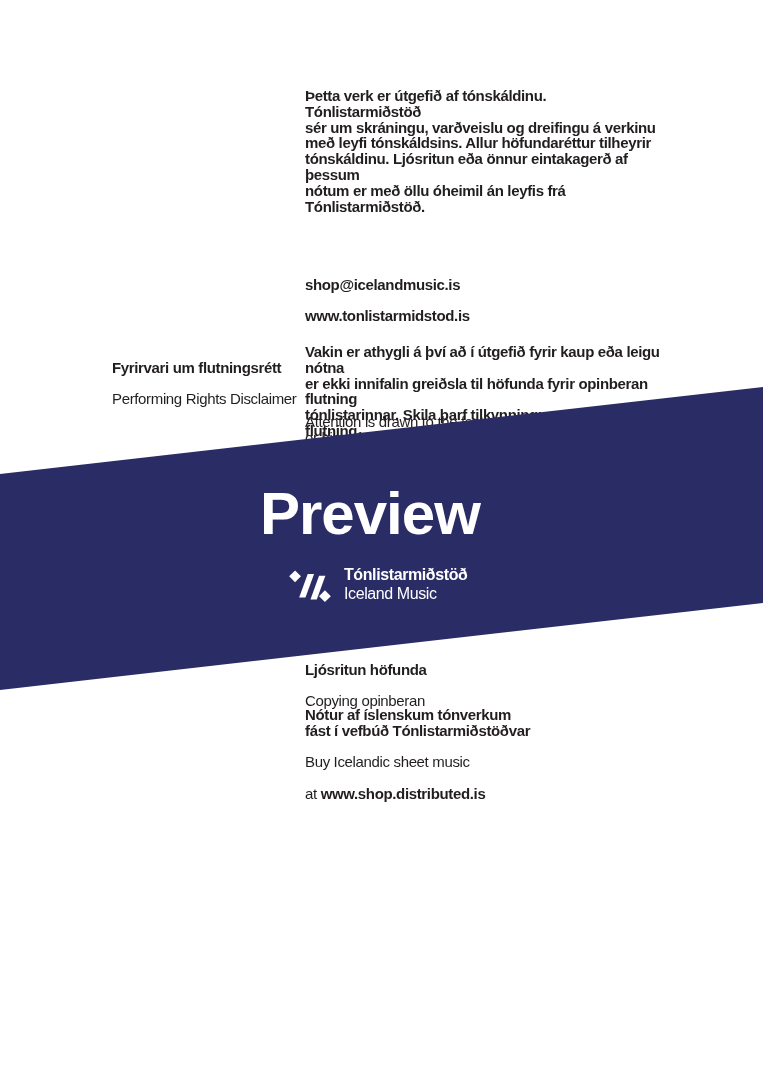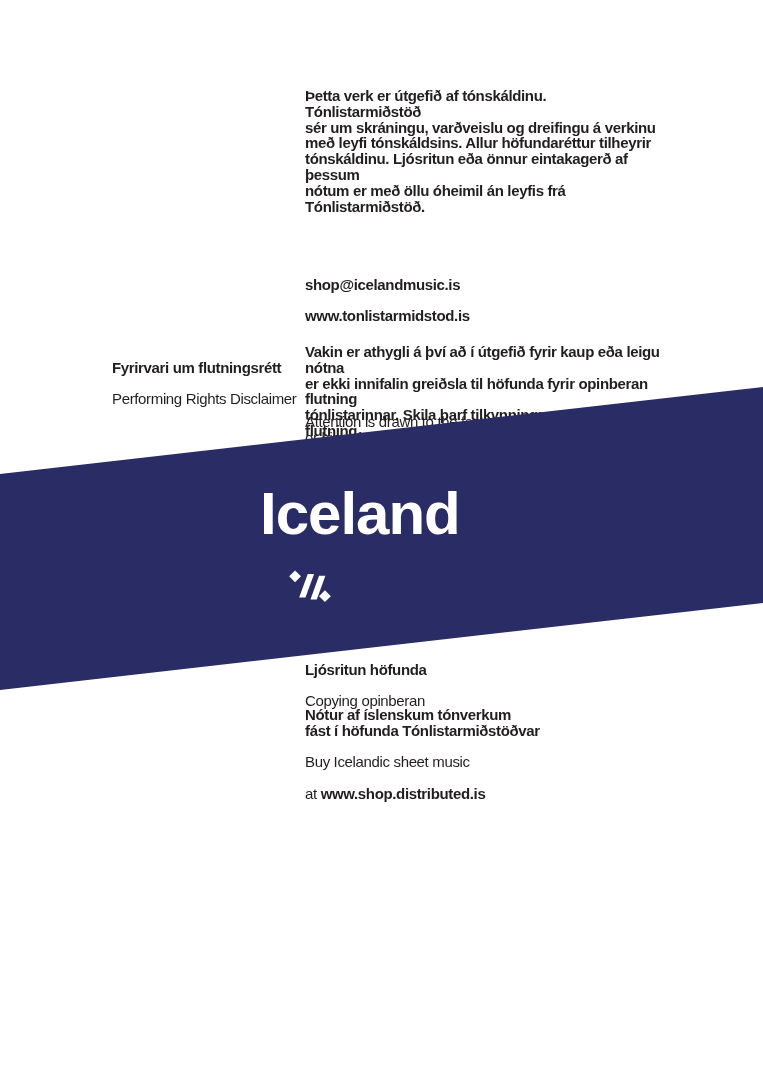--- a/index.html
+++ b/index.html
@@ -84,35 +84,39 @@
   <div class="abs content text-col para" style="top:414px">Attention is drawn to the fact that
 or hire of</div>
 
   <div class="abs content text-col para" style="top:646px">
     <span class="bold">Ljósritun höfunda</span><br>
     <span>Copying opinberan</span>
   </div>
 
   <div class="abs content text-col para" style="top:691px">
     <span class="bold" style="white-space:pre-line">Nótur af íslenskum tónverkum
-fást í höfunda Tónlistarmiðstöðvar</span><br>
+fást í vefbúð Tónlistarmiðstöðvar</span><br>
     <span>Buy Icelandic sheet music</span><br>
     <span><span>at </span><span class="bold">www.shop.distributed.is</span></span>
   </div>
 
   <div id="band">
-    <div id="preview-title">Iceland</div>
+    <div id="preview-title">Preview</div>
 
     <div id="logo-row">
       <span>
         <svg width="44" height="38" viewBox="0 0 48 42" xmlns="http://www.w3.org/2000/svg">
           <g fill="#ffffff">
             <path d="M7.5 6 L14 12.5 L7.5 19 L1 12.5 Z"></path>
             <path d="M12 36 L21.5 10 L28.5 10 L19 36 Z"></path>
             <path d="M24.5 38 L34 12 L41 12 L31.5 38 Z"></path>
             <path d="M40.5 28 L47 34.5 L40.5 41 L34 34.5 Z"></path>
           </g>
         </svg>
       </span>
+      <span class="brand-text">
+        <span class="nm">Tónlistarmiðstöð</span>
+        <span class="sub">Iceland Music</span>
+      </span>
     </div>
   </div>
 
 </div>
 
 </body></html>

